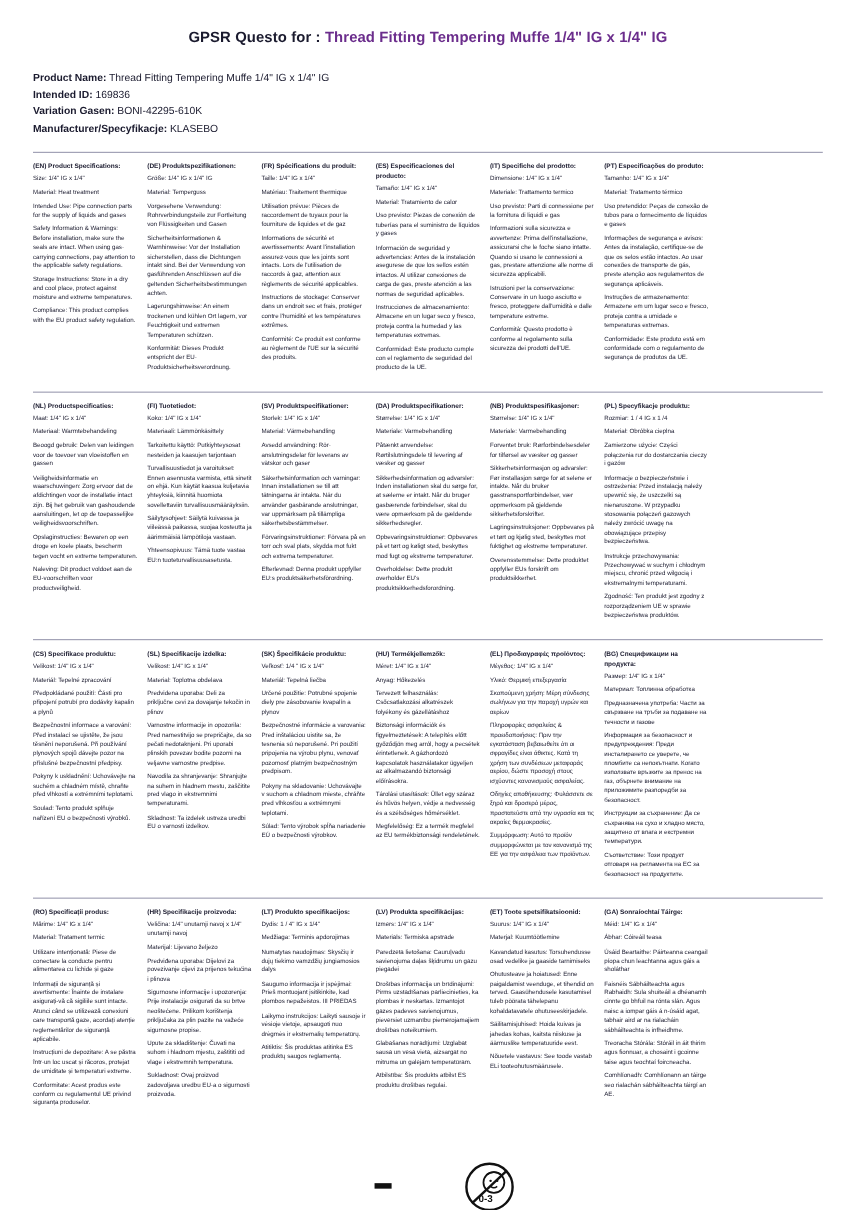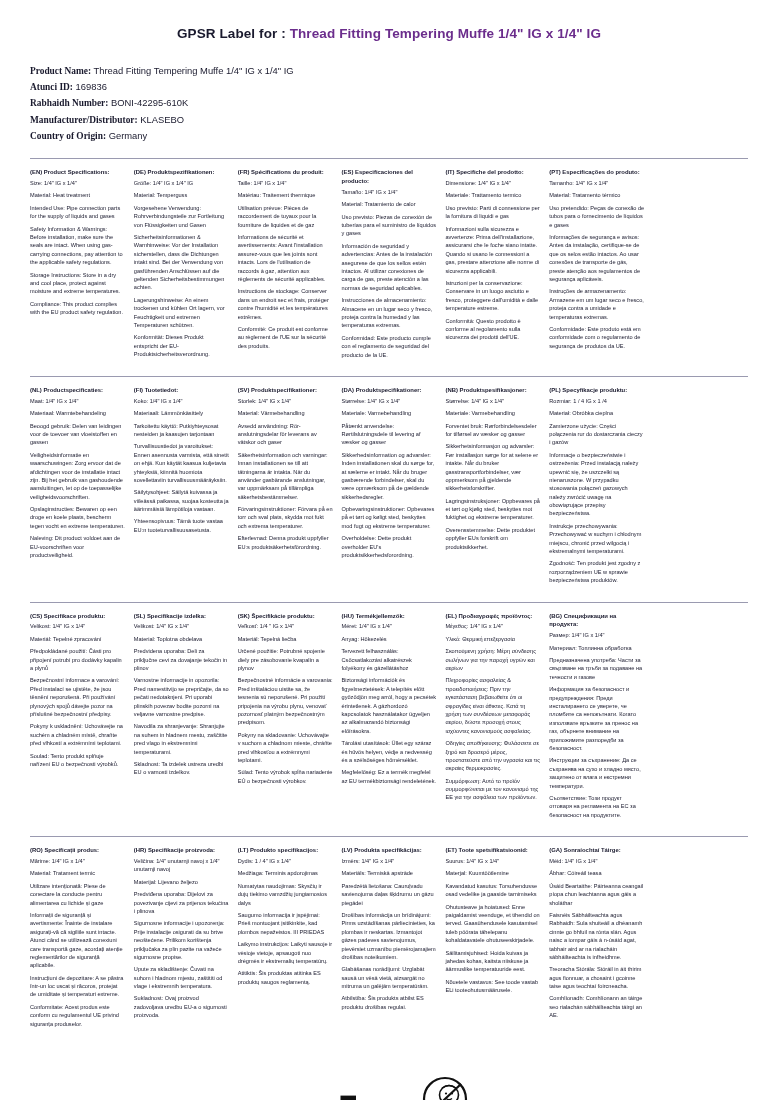--- a/index.html
+++ b/index.html
@@ -33,21 +33,20 @@
   .meta {
     margin: 0 0 14px 0;
   }
   .meta-row {
     font-size: 9.4px;
     line-height: 1.62;
     color: #1a1a2e;
   }
   .meta-row .lbl {
     font-weight: bold;
-    font-family: Liberation Serif, serif;
   }
   .meta-row .val {
     font-weight: normal;
   }
   .rule {
     border: 0;
     border-top: 1px solid #9a9ab0;
     margin: 8px 0 9px 0;
   }
   .grid {
@@ -98,44 +97,40 @@
   .ce svg { display: block; }
   
   .age svg { display: block; }
 </style>
 </head>
 <body>
 
 <div class="page">
 
   <h1 class="title">
-    <span>GPSR Label for :</span>
+    <span>GPSR Questo for :</span>
     <span class="prod">Thread Fitting Tempering Muffe 1/4" IG x 1/4" IG</span>
   </h1>
 
   <div class="meta">
     <div class="meta-row">
       <span class="lbl">Product Name:</span>
       <span class="val">Thread Fitting Tempering Muffe 1/4" IG x 1/4" IG</span>
     </div>
     <div class="meta-row">
-      <span class="lbl">Atunci ID:</span>
+      <span class="lbl">Intended ID:</span>
       <span class="val">169836</span>
     </div>
     <div class="meta-row">
-      <span class="lbl">Rabhaidh Number:</span>
+      <span class="lbl">Variation Gasen:</span>
       <span class="val">BONI-42295-610K</span>
     </div>
     <div class="meta-row">
-      <span class="lbl">Manufacturer/Distributor:</span>
+      <span class="lbl">Manufacturer/Specyfikacje:</span>
       <span class="val">KLASEBO</span>
-    </div>
-    <div class="meta-row">
-      <span class="lbl">Country of Origin:</span>
-      <span class="val">Germany</span>
     </div>
   </div>
 
   <hr class="rule">
 
   <div class="grid band">
     <div class="cell">
       <span class="chead">(EN) Product Specifications:</span>
       <p>Size: 1/4" IG x 1/4"</p>
       <p>Material: Heat treatment</p>

